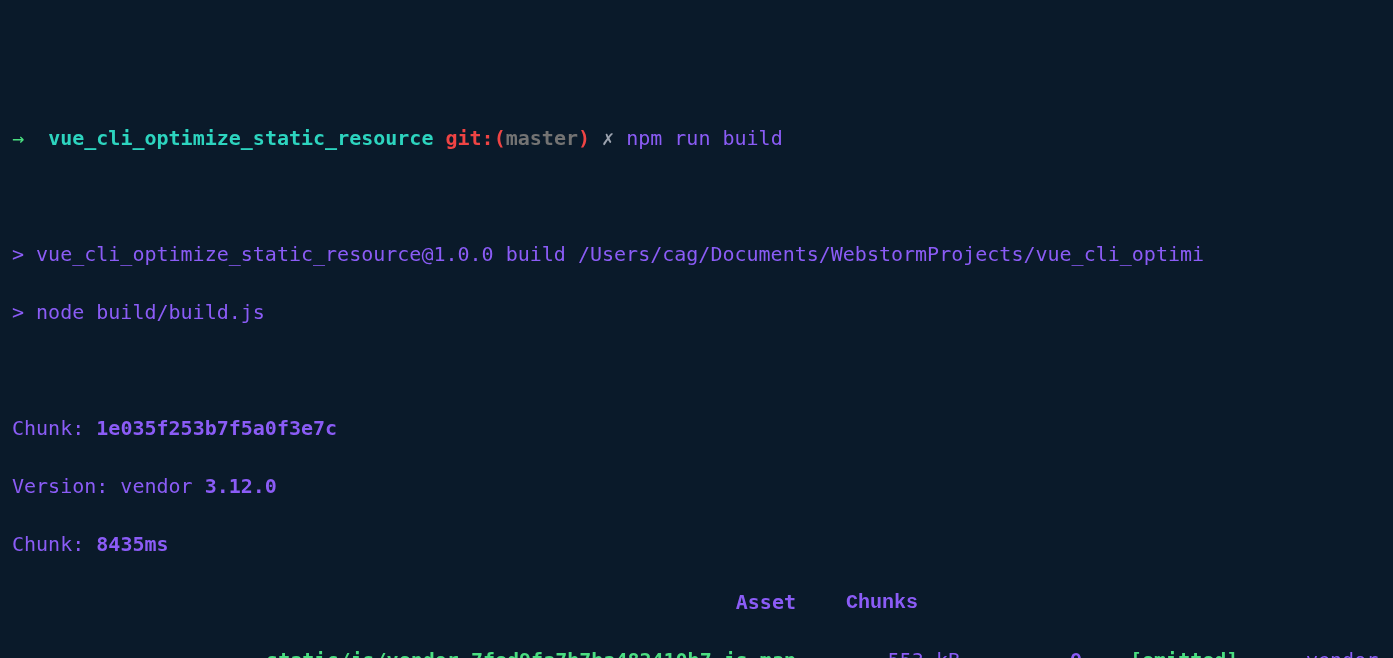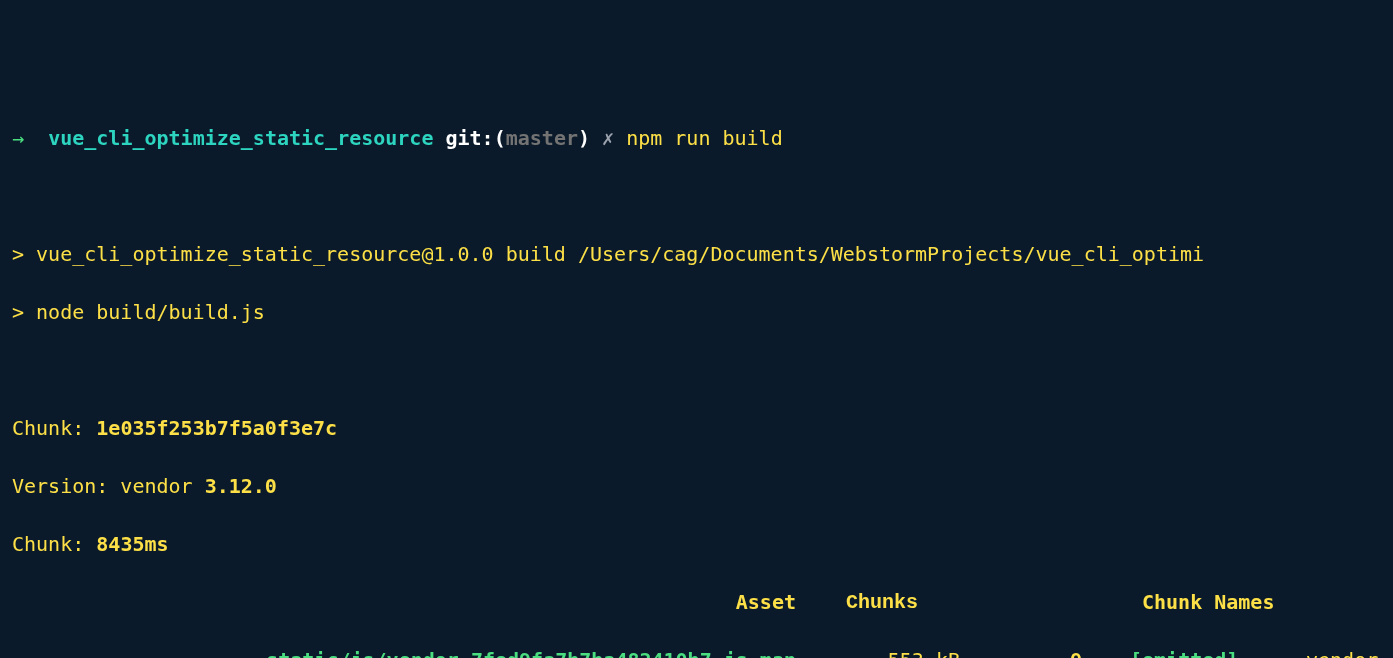--- a/index.html
+++ b/index.html
@@ -10,24 +10,24 @@
     font-size: 20px;
     line-height: 1.45;
     width: 1393px;
     height: 658px;
     overflow: hidden;
     padding: 8px 12px;
     white-space: pre;
   }
   .arrow { color: #4ade80; }
   .cyan { color: #2dd4bf; margin-top: 36px; }
-  .blue { color: #ffffff; }
+  .blue { color: #ef4444; }
   .red { color: #737373; }
   .bold { font-weight: bold; }
-  .white { color: #fde047; }
+  .white { color: #8b5cf6; }
   .dim { color: #9ca3af; }
   .prompt-line, .out-line, .stats-line, .blank-line,
   .task-line, .complete-line, .table-header, .table-row {
     display: block;
   }
   .blank-line { height: 1.45em; }
   .table-header, .table-row {
     display: flex;
     gap: 10px;
   }
@@ -53,20 +53,19 @@
 <div class="blank-line"></div>
 <div class="stats-line"><span class="white">Chunk: </span><span class="white bold">1e035f253b7f5a0f3e7c</span></div>
 <div class="stats-line"><span class="white">Version: vendor </span><span class="white bold">3.12.0</span></div>
 <div class="stats-line"><span class="white">Chunk: </span><span class="white bold">8435ms</span></div>
 <div class="table-header bold white">
   <span class="col-asset">Asset</span>
   <span class="col-chunks">Chunks</span>
   <span class="col-gap"></span>
   <span class="col-emit"></span>
   <span class="col-gap2"></span>
-  <span class="col-name">Chunk Names</span>
 </div>
 <div id="table-rows"><div class="table-row"><span class="col-asset asset-green">static/js/vendor.7fed9fa7b7ba482410b7.js.map</span><span class="col-size white">553 kB</span><span class="col-chunks white bold">0</span><span class="col-gap"></span><span class="col-emit emitted">[emitted]</span><span class="col-gap2"></span><span class="col-name white">vendor</span></div></div>
 
 
 
 
 
 
 </body></html>

